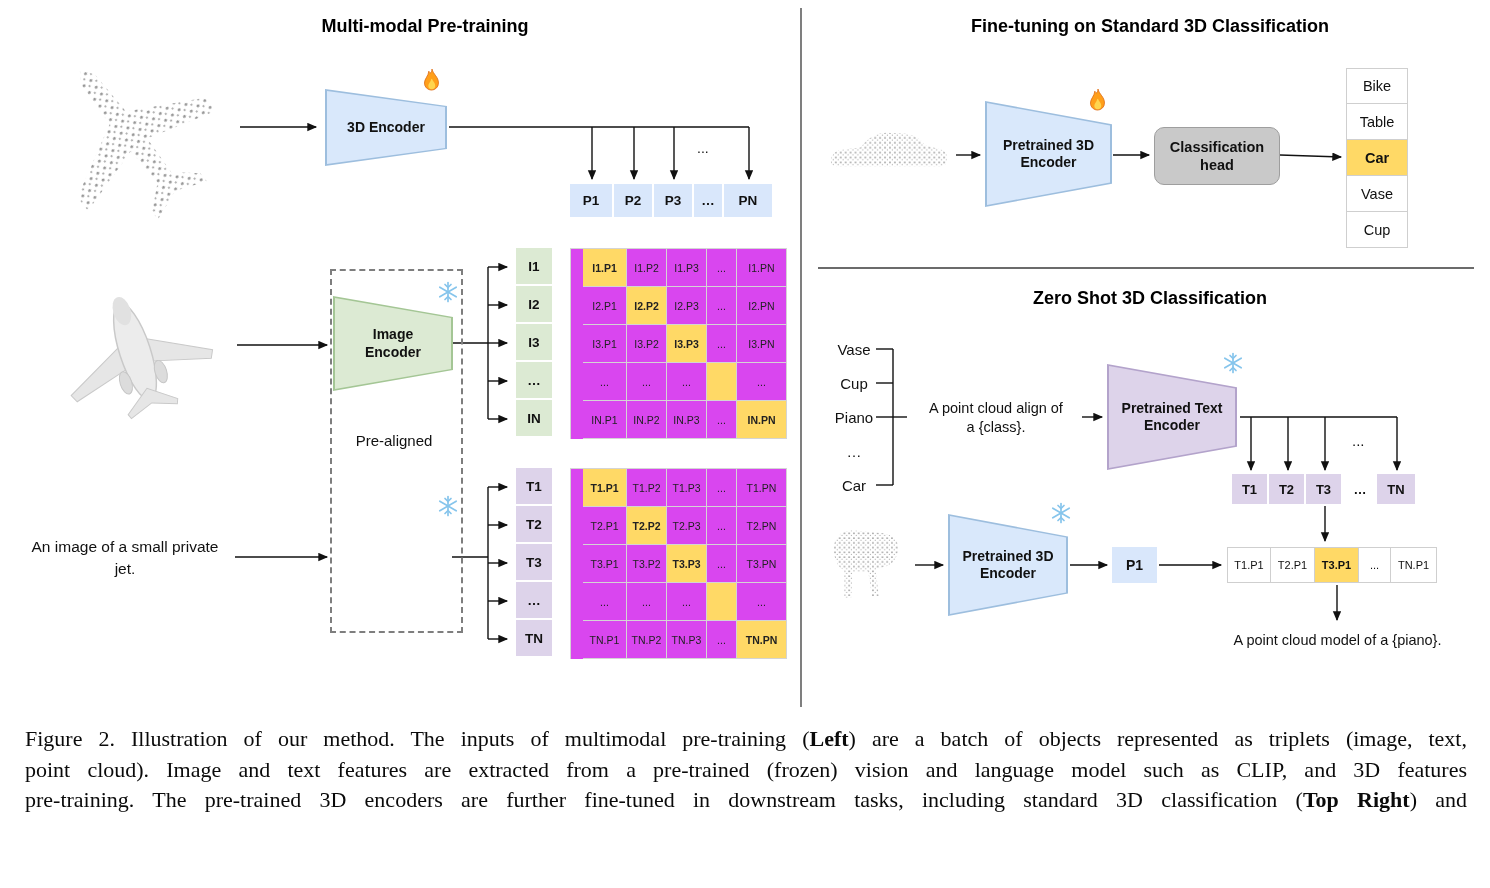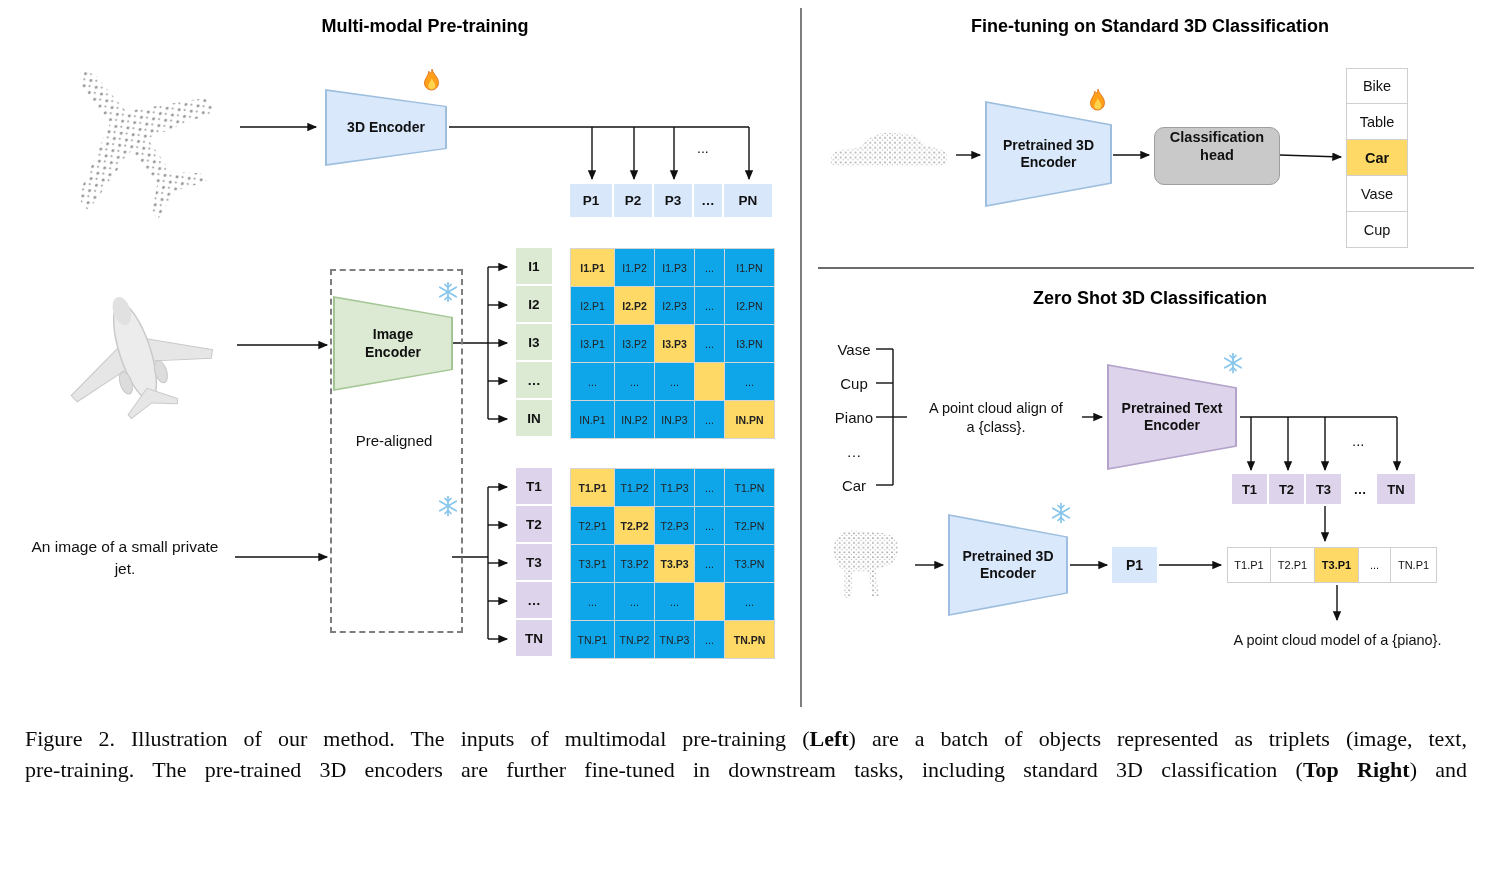--- a/index.html
+++ b/index.html
@@ -16,38 +16,38 @@
   .green .trap-border{background:#a4c695;}  .green .trap-fill{background:#dcead3;}
   .purple .trap-border{background:#b3a3cb;} .purple .trap-fill{background:#ddd3ea;}
   
   .cell{display:flex;align-items:center;justify-content:center;box-sizing:border-box;}
   .p-row{position:absolute;display:grid;grid-template-columns:44px 40px 40px 30px 50px;height:33px;}
   .p-row .cell{background:#d9e7fb;border-right:2px solid #fff;font-weight:700;font-size:13.5px;}
   .lab-col{position:absolute;display:grid;grid-auto-rows:38px;width:36px;}
   .lab-col .cell{font-weight:700;font-size:13.5px;border-bottom:2px solid #fff;}
   .green-col .cell{background:#dcead3;}
   .purple-col .cell{background:#ddd3ea;}
-  .matrix{position:absolute;display:grid;grid-template-columns:44px 40px 40px 30px 50px;grid-auto-rows:38px;border-left:1px solid #d4d4d4;border-top:1px solid #d4d4d4;background:#0ea5e9;}
+  .matrix{position:absolute;display:grid;grid-template-columns:44px 40px 40px 30px 50px;grid-auto-rows:38px;border-left:1px solid #d4d4d4;border-top:1px solid #d4d4d4;background:#d946ef;padding-left:12px;}
   .matrix .mcell{display:flex;align-items:center;justify-content:center;border-right:1px solid #d4d4d4;border-bottom:1px solid #d4d4d4;font-size:10.5px;color:#222;box-sizing:border-box;}
   .matrix .mcell.hl{background:#ffd966;font-weight:700;}
   .vlist{position:absolute;display:grid;grid-auto-rows:36px;width:62px;}
   .vlist .cell{background:#fff;border:1px solid #cfcfcf;margin-top:-1px;font-size:14.5px;}
   .vlist .cell:first-child{margin-top:0;}
   .vlist .cell.hl{background:#ffd966;font-weight:700;}
   .zlist{position:absolute;display:grid;grid-auto-rows:34px;width:60px;}
   .zlist .cell{font-size:15px;}
   .t-row{position:absolute;display:grid;grid-template-columns:37px 37px 37px 34px 40px;}
   .t-row .cell{height:30px;background:#ddd3ea;font-weight:700;font-size:13px;border-right:2px solid #fff;}
   .t-row .cell.plain{background:#fff;border-right:none;}
   .result-row{position:absolute;display:grid;grid-template-columns:44px 44px 44px 32px 46px;}
   .result-row .cell{height:36px;background:#fff;border:1px solid #cfcfcf;border-left:none;font-size:11px;}
   .result-row .cell:first-child{border-left:1px solid #cfcfcf;}
   .result-row .cell.hl{background:#ffd966;font-weight:700;}
   .p1-cell{position:absolute;width:45px;height:36px;background:#d9e7fb;display:flex;align-items:center;justify-content:center;font-weight:700;font-size:14px;}
-  .head-box{position:absolute;background:#c9c9c9;border:1px solid #9e9e9e;border-radius:10px;display:flex;justify-content:center;font-weight:700;font-size:14.5px;text-align:center;line-height:1.25;}
+  .head-box{position:absolute;background:#c9c9c9;border:1px solid #9e9e9e;border-radius:10px;display:flex;align-items:center;justify-content:center;font-weight:700;font-size:14.5px;text-align:center;line-height:1.25;}
   .dashed-box{position:absolute;border:2px dashed #7e7e7e;}
   .plain-text{position:absolute;text-align:center;}
   .dots-float{position:absolute;font-size:14px;color:#111;}
   .caption{position:absolute;font-family:"Liberation Serif","DejaVu Serif",serif;font-size:22px;line-height:30.5px;color:#0a0a0a;}
   .cap-line{text-align:justify;text-align-last:justify;}
   .cap-line.last{text-align-last:left;}
 </style>
 </head>
 <body>
 
@@ -385,16 +385,17 @@
       <div class="cell">T2.P1</div>
       <div class="cell hl">T3.P1</div>
       <div class="cell">...</div>
       <div class="cell">TN.P1</div>
     </div>
 
   <div class="plain-text" style="left:1215px;top:632px;width:245px;font-size:14.5px;">A point cloud model of a {piano}.</div>
 
   <div class="caption" style="left:25px;top:724px;width:1442px;">
     <div class="cap-line"><span>Figure 2. Illustration of our method. The inputs of multimodal pre-training (</span><b>Left</b><span>) are a batch of objects represented as triplets (image, text,</span></div>
+    <div class="cap-line"><span>point cloud). Image and text features are extracted from a pre-trained (frozen) vision and language model such as CLIP, and 3D features</span></div>
     <div class="cap-line"><span>pre-training. The pre-trained 3D encoders are further fine-tuned in downstream tasks, including standard 3D classification (</span><b>Top Right</b><span>) and</span></div>
   </div>
 
 </div>
 
 </body></html>

